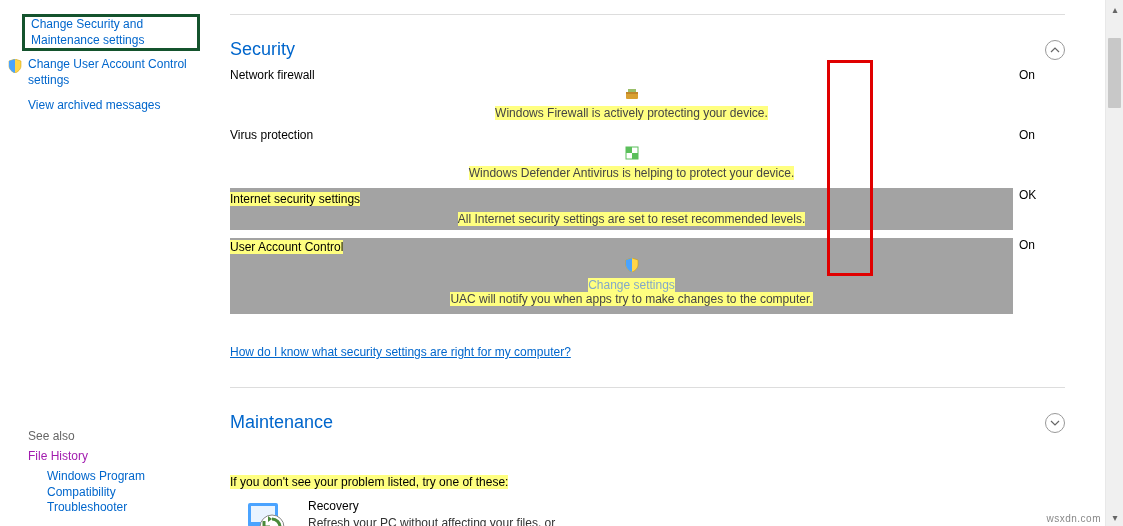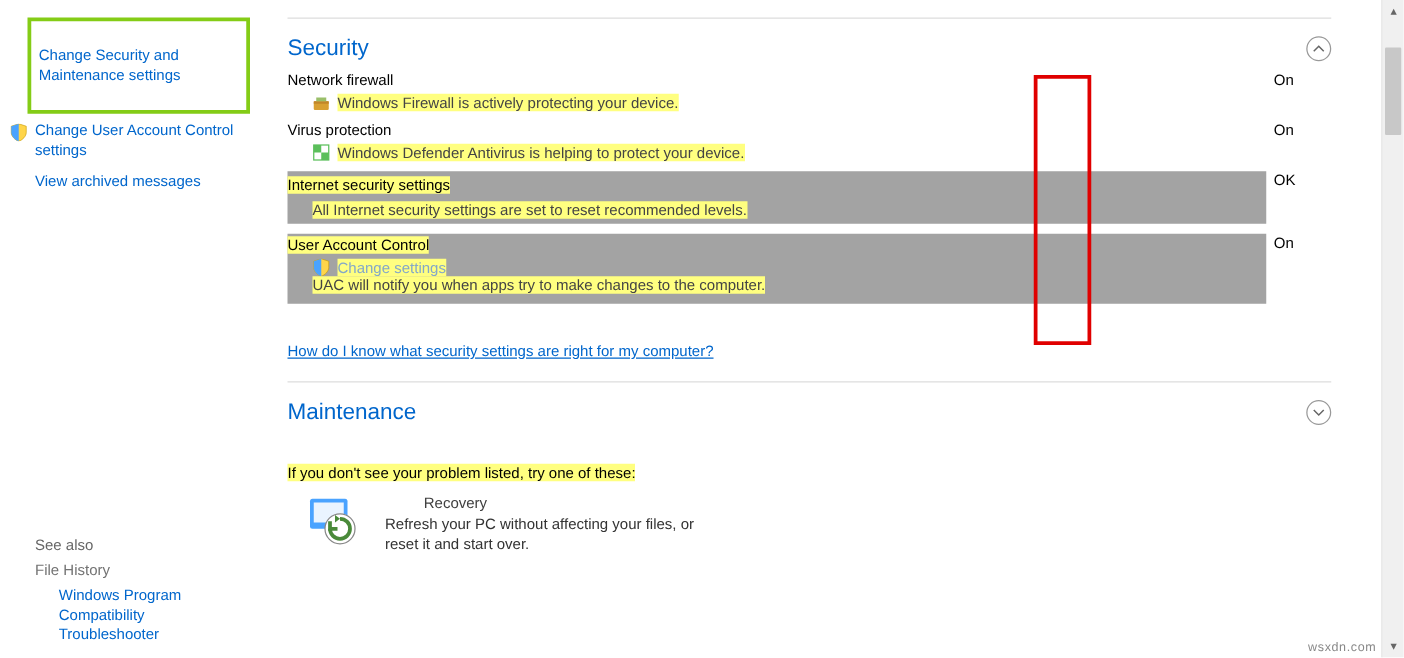--- a/index.html
+++ b/index.html
@@ -3,42 +3,42 @@
 <meta charset="utf-8">
 <style>
   * { box-sizing: border-box; }
   html, body { margin: 0; padding: 0; font-family: "Segoe UI", Tahoma, sans-serif; font-size: 12px; color: #000; }
   body { width: 1123px; height: 526px; overflow: hidden; position: relative; background: #fff; }
   .scroll-area { position: absolute; top: 0; left: 0; right: 18px; bottom: 0; overflow: hidden; }
   .layout { display: flex; width: 100%; }
   .sidebar { width: 200px; padding: 14px 0 14px 28px; flex-shrink: 0; }
   .sidebar a { color: #0066cc; text-decoration: none; display: block; margin-bottom: 10px; line-height: 1.3; }
   .side-link-wrap { position: relative; }
-  .red-box-side { border: 3px solid #84cc16; padding: 20px 6px; margin-left: -6px; margin-bottom: 6px; }
+  .red-box-side { border: 3px solid #14532d; padding: 0 6px; margin-left: -6px; margin-bottom: 6px; }
   .shield-mini { position: absolute; left: -20px; top: 2px; width: 14px; height: 14px; }
   .see-also-block { position: absolute; bottom: 10px; left: 28px; width: 170px; }
   .see-also-title { color: #666; margin-bottom: 6px; }
   .main { flex: 1; padding: 14px 40px 0 30px; min-width: 0; }
-  .section { border-top: 1px solid #ddd; padding: 9px 0; }
+  .section { border-top: 1px solid #ddd; padding: 20px 0; }
   .section-header { display: flex; align-items: center; justify-content: space-between; padding: 4px 0 8px 0; }
   .section-title { color: #0066cc; font-size: 18px; font-weight: 400; }
   .chevron-circle { width: 20px; height: 20px; border: 1px solid #999; border-radius: 50%; display: flex; align-items: center; justify-content: center; color: #666; }
   .row { display: flex; align-items: flex-start; margin-bottom: 8px; position: relative; }
   .row-left { flex: 1; min-width: 0; }
   .row-label { color: #000; margin-bottom: 4px; }
-  .row-detail { padding-left: 20px; display: flex; align-items: center; gap: 6px; color: #444; }
+  .row-detail { padding-left: 20px; display: flex; align-items: center; gap: 6px; color: #444; flex-direction: column; }
   .hl { background: #ffff80; display: inline; }
   .hl-block { background: #a3a3a3; padding: 2px 0; }
   .status-box { width: 52px; text-align: left; padding-left: 6px; color: #000; }
   .red-group { position: absolute; border: 3px solid #e00000; left: 627px; top: 60px; width: 46px; height: 216px; z-index: 5; pointer-events: none;}
   .help-link { color: #0066cc; text-decoration: underline; display: inline-block; margin: 23px 0 8px 0; }
   .troubleshoot-hint { margin: 14px 0 10px 0; }
   .recovery-row { display: flex; gap: 22px; align-items: flex-start; padding-left: 14px; margin-top: 8px;}
   .recovery-icon { width: 42px; height: 42px; }
-  .recovery-title { color: #404040; margin-bottom: 2px; margin-left: 31px; }
+  .recovery-title { color: #000000; margin-bottom: 2px; }
   .recovery-desc { color: #333; max-width: 260px; line-height: 1.35;}
   svg { display: block; }
   .muted-link { color: #84a8c8; }
   .scrollbar { position: absolute; top: 0; right: 0; width: 18px; height: 100%; background: #f0f0f0; border-left: 1px solid #e8e8e8; }
   .sb-btn { width: 18px; height: 18px; display: flex; align-items: center; justify-content: center; color: #666; font-size: 10px; }
   .sb-track { position: absolute; top: 18px; bottom: 18px; left: 0; right: 0; }
   .sb-thumb { position: absolute; top: 20px; left: 2px; right: 2px; height: 70px; background: #c8c8c8; border-radius: 1px; }
   .watermark { position: absolute; right: 22px; bottom: 2px; font-size: 10px; color: #888; letter-spacing: 0.5px;}
 </style>
 </head>
@@ -184,21 +184,21 @@
           <div class="recovery-title">Recovery</div>
           <div class="recovery-desc">Refresh your PC without affecting your files, or reset it and start over.</div>
         </div>
       </div>
 
     </div>
   </div>
 
   <div class="see-also-block">
     <div class="see-also-title">See also</div>
-    <a href="#" style="color:#737373; text-decoration:none; display:block; margin-bottom:6px;">File History</a>
+    <a href="#" style="color:#a21caf; text-decoration:none; display:block; margin-bottom:6px;">File History</a>
     <a href="#" style="color:#0066cc; text-decoration:none; display:block; line-height:1.3;margin-left:19px;">Windows Program Compatibility Troubleshooter</a>
   </div>
 </div>
 
 <div class="scrollbar">
   <div class="sb-btn">▴</div>
   <div class="sb-track">
     <div class="sb-thumb"></div>
   </div>
   <div class="sb-btn" style="position:absolute;bottom:0">▾</div>

